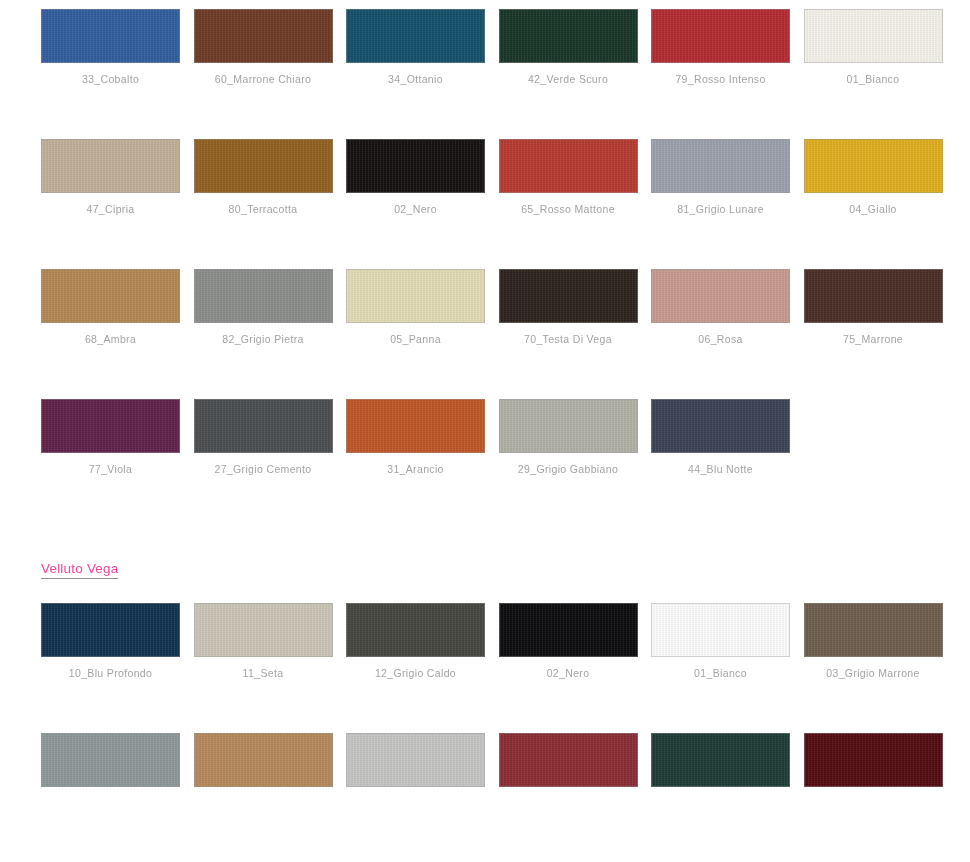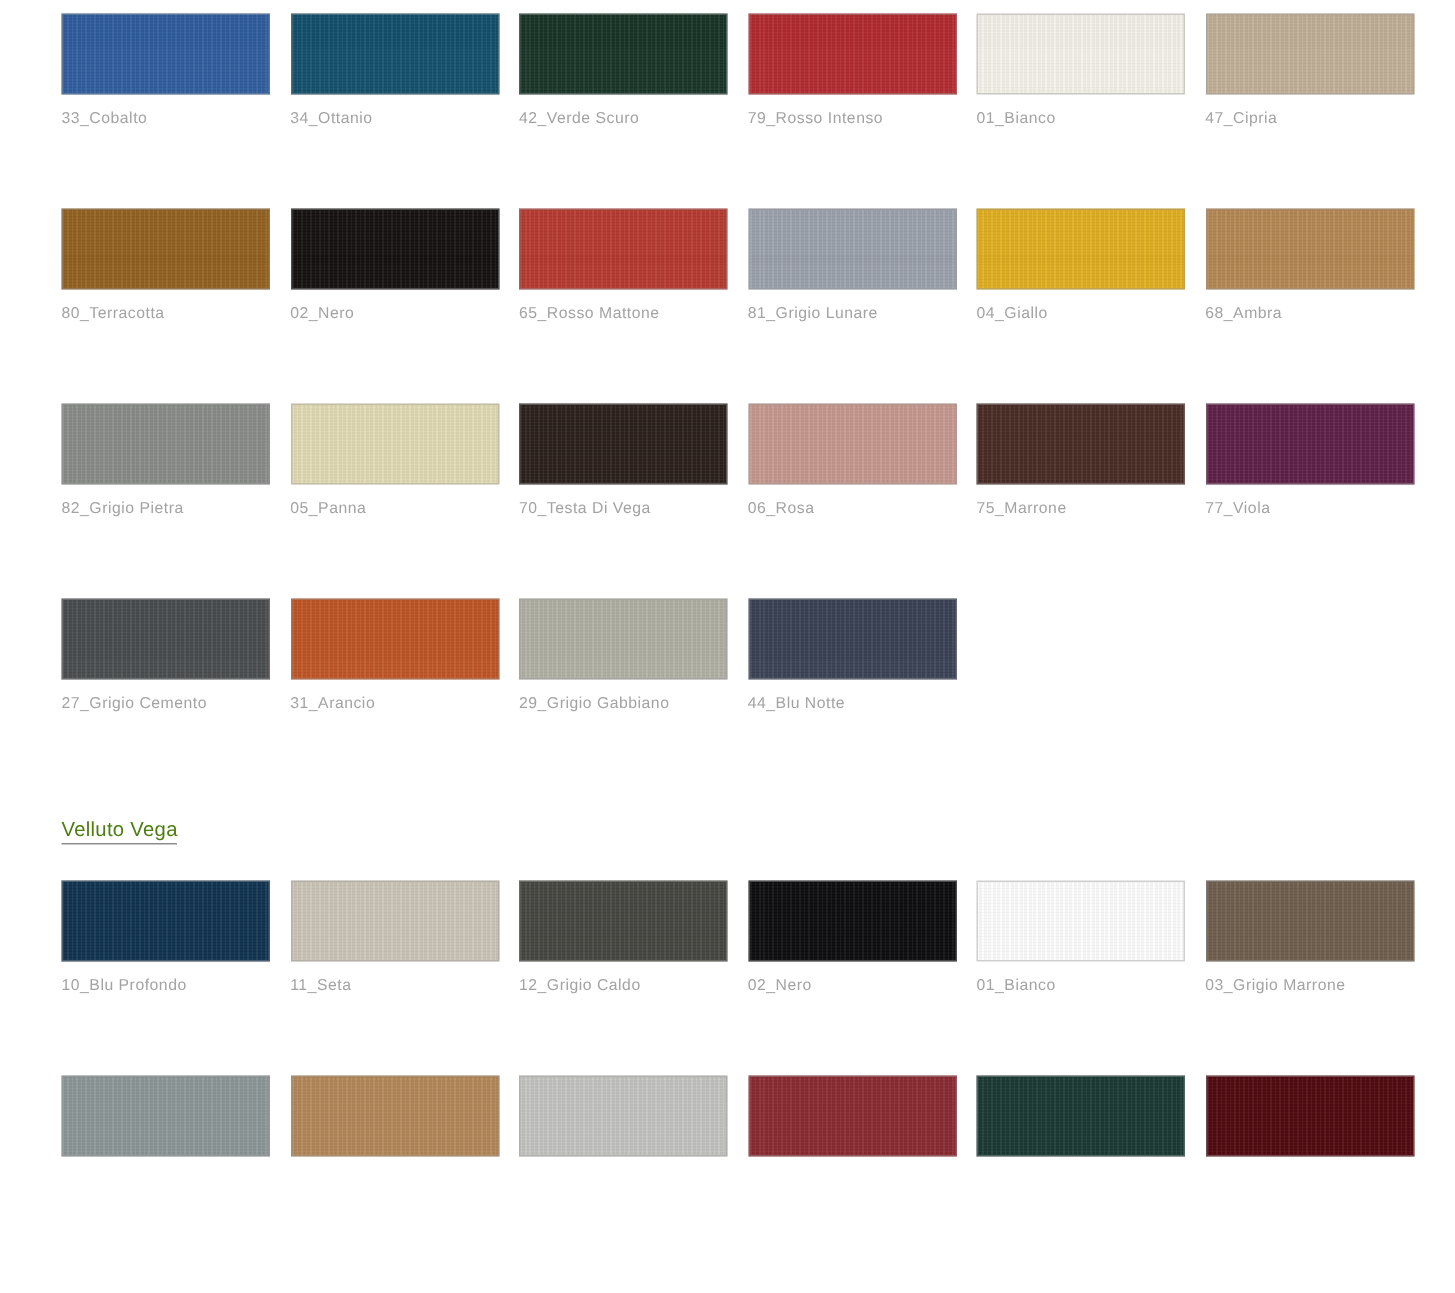--- a/index.html
+++ b/index.html
@@ -14,34 +14,35 @@
     position: relative;
     width: 970px;
     height: 862px;
     background: #fff;
     padding-left: 41px;
     padding-top: 9px;
   }
   .section { width: 905px; }
   .section-header {
     font-size: 13.5px;
-    color: #4d7c0f;
+    color: #ec4899;
     letter-spacing: 0.2px;
     border-bottom: 1px solid #8d8d8d;
     display: inline-block;
     padding-bottom: 2px;
-    margin-top: 16px;
+    margin-top: 32px;
     margin-bottom: 24px;
     font-weight: 400;
   }
   .swatch-grid {
     display: grid;
     grid-template-columns: repeat(6, 139px);
     column-gap: 13.5px;
     row-gap: 0px;
+    text-align: center;
   }
   .swatch-cell {
     width: 139px;
     margin-bottom: 54px;
   }
   .swatch-chip {
     width: 139px;
     height: 54px;
     border: 1px solid rgba(150,150,150,0.45);
     position: relative;
@@ -78,20 +79,24 @@
 <div class="page">
 
   <div class="section">
     <div class="swatch-grid">
 
       <div class="swatch-cell">
         <div class="swatch-chip" style="background-color: rgb(47, 93, 158);"></div>
         <div class="swatch-label">33_Cobalto</div>
       </div>
       <div class="swatch-cell">
+        <div class="swatch-chip" style="background-color: rgb(109, 58, 36);"></div>
+        <div class="swatch-label">60_Marrone Chiaro</div>
+      </div>
+      <div class="swatch-cell">
         <div class="swatch-chip" style="background-color: rgb(18, 80, 107);"></div>
         <div class="swatch-label">34_Ottaniо</div>
       </div>
       <div class="swatch-cell">
         <div class="swatch-chip" style="background-color: rgb(24, 53, 39);"></div>
         <div class="swatch-label">42_Verde Scuro</div>
       </div>
       <div class="swatch-cell">
         <div class="swatch-chip" style="background-color: rgb(178, 42, 48);"></div>
         <div class="swatch-label">79_Rosso Intenso</div>

